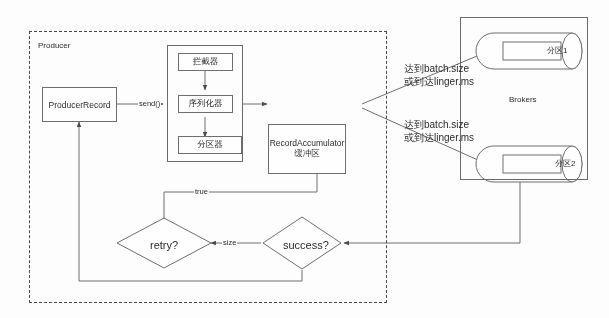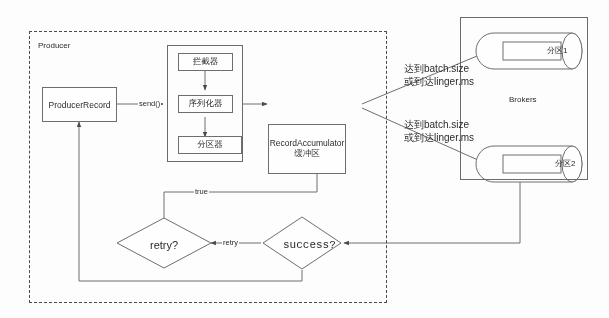--- a/index.html
+++ b/index.html
@@ -163,25 +163,25 @@
 
   <div class="node-box" style="left:268px; top:76px; width:78px; height:50px;margin-top:48px;">
     <span>RecordAccumulator</span>
     <span>缓冲区</span>
   </div>
 
   <div class="cyl-lbl" style="left:517px; top:45px;margin-left:30px;">分区1</div>
   <div class="cyl-lbl" style="left:517px; top:158px;margin-left:38px;">分区2</div>
 
   <div class="diamond-lbl" style="left:150px; top:239px;">retry?</div>
-  <div class="diamond-lbl" style="left:283px; top:239px;font-family:Liberation Mono, monospace;">success?</div>
+  <div class="diamond-lbl" style="left:283px; top:239px;">success?</div>
 
   <div class="edge-lbl" style="left:138px; top:99px;">send()</div>
 
   <div class="edge-lbl multi" style="left:404px; top:63px;">达到batch.size
 或到达linger.ms</div>
   <div class="edge-lbl multi" style="left:404px; top:119px;">达到batch.size
 或到达linger.ms</div>
 
   <div class="edge-lbl" style="left:194px; top:187px;">true</div>
-  <div class="edge-lbl" style="left:222px; top:238px;">retry</div>
+  <div class="edge-lbl" style="left:222px; top:238px;">size</div>
 
 </div>
 
 </body></html>

